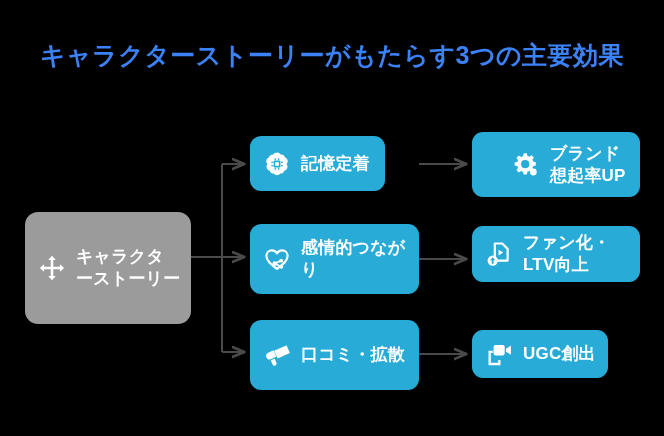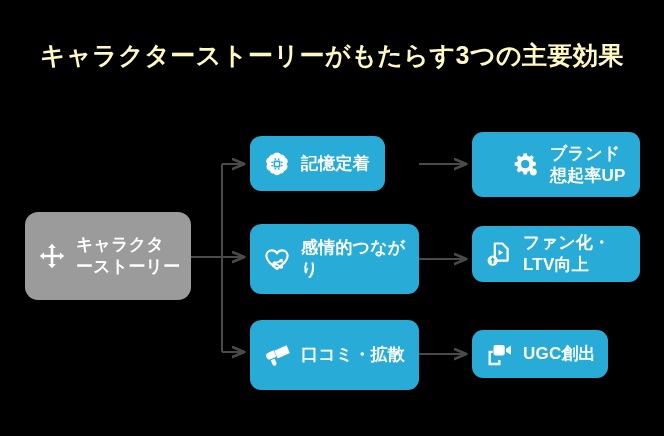--- a/index.html
+++ b/index.html
@@ -23,21 +23,21 @@
     background: #000000;
   }
 
   
   .title {
     position: absolute;
     left: 0;
     top: 42px;
     width: 664px;
     text-align: center;
-    color: #fef9c3;
+    color: #3b82f6;
     font-size: 25px;
     font-weight: bold;
     letter-spacing: 0.5px;
     line-height: 1.1;
     white-space: nowrap;
   }
 
   
   #connectors {
     position: absolute;
@@ -80,21 +80,21 @@
     background: #9b9b9b;
     border-radius: 13px;
   }
   .node-source .lbl { font-size: 17px; line-height: 1.3; }
 
   .node-cyan {
     background: #28abd7;
   }
 
   
-  #node-source { left: 25px;  top: 212px; width: 166px; height: 88px; }
+  #node-source { left: 25px;  top: 212px; width: 166px; height: 112px; }
 
   
   #node-mid-0 { left: 250px; top: 136px; width: 135px; height: 55px; }
   #node-mid-1 { left: 250px; top: 224px; width: 169px; height: 70px; }
   #node-mid-2 { left: 250px; top: 320px; width: 169px; height: 70px; }
 
   
   #node-right-0 { left: 472px; top: 132px; width: 168px; height: 65px; padding-left: 39px; }
   #node-right-1 { left: 472px; top: 226px; width: 168px; height: 56px; }
   #node-right-2 { left: 472px; top: 330px; width: 136px; height: 48px; }

